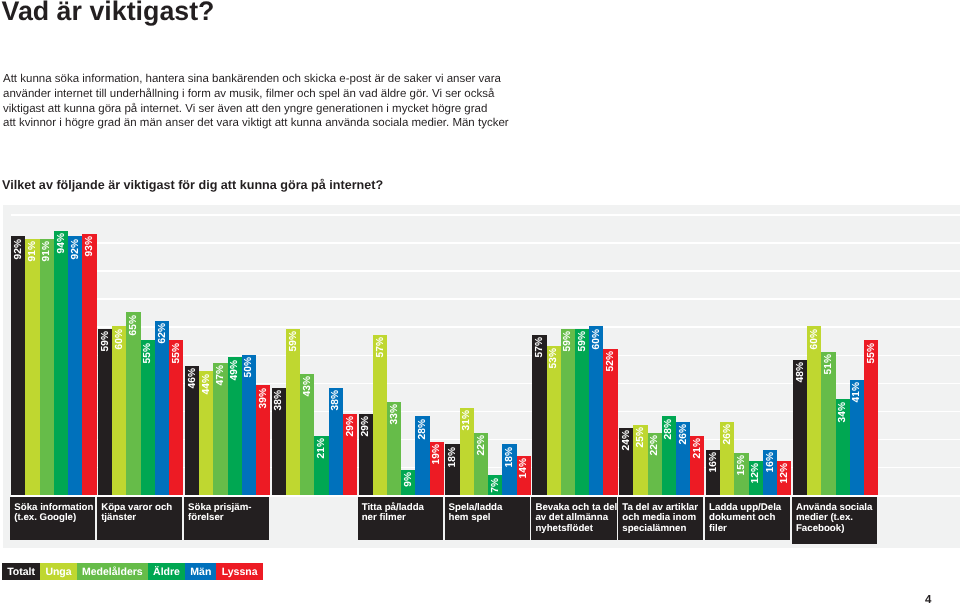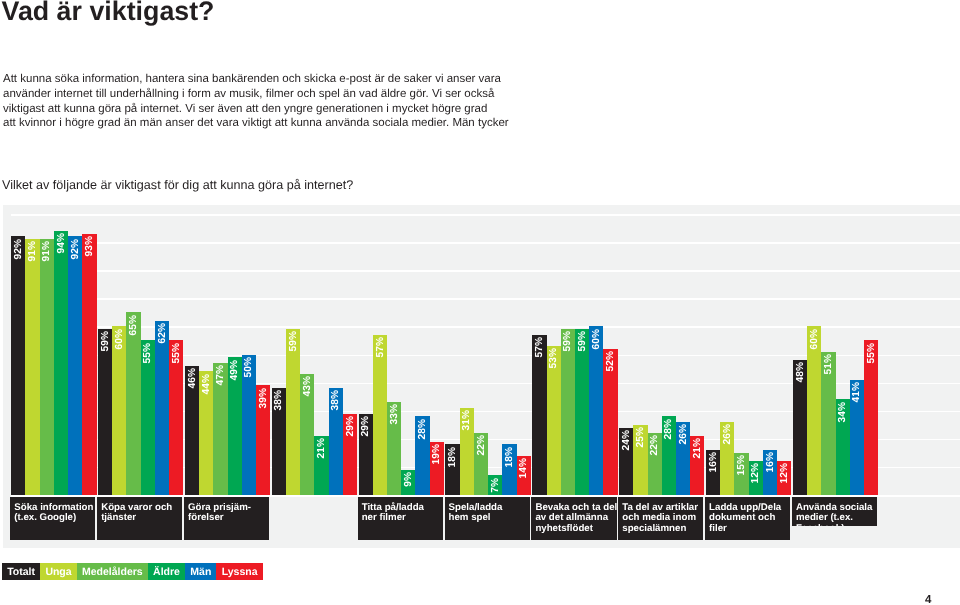--- a/index.html
+++ b/index.html
@@ -2,21 +2,21 @@
 <html><head>
 <meta charset="utf-8">
 <title>Vad är viktigast?</title>
 <style>
   html,body{margin:0;padding:0;}
   body{width:960px;height:605px;background:#ffffff;font-family:"Liberation Sans","DejaVu Sans",sans-serif;overflow:hidden;position:relative;-webkit-font-smoothing:antialiased;text-rendering:geometricPrecision;}
   #slide{position:absolute;left:0;top:0;width:960px;height:605px;}
   .hdr-title{position:absolute;left:1.5px;top:-4.5px;font-size:26.8px;font-weight:bold;color:#231f20;}
   .hdr-body{position:absolute;left:3px;top:40px;width:620px;font-size:11.5px;color:#231f20;margin-top:32px;}
   .bline{height:14.75px;line-height:14.75px;white-space:pre;}
-  .q-title{position:absolute;left:2px;top:178px;font-size:12.6px;font-weight:normal;color:#231f20;}
+  .q-title{position:absolute;left:2px;top:178px;font-size:12.6px;font-weight:bold;color:#231f20;}
   .chart{position:absolute;left:3px;top:205px;width:957px;height:343px;background:#f1f2f2;}
   .gl{position:absolute;left:7.6px;right:0;height:1.5px;background:#ffffff;}
   .grp{position:absolute;top:0;}
   .bar{position:absolute;bottom:0;width:14.22px;}
   .bval{position:absolute;color:#fff;font-size:10.2px;font-weight:bold;writing-mode:vertical-rl;transform:rotate(180deg);left:0.7px;width:14.22px;line-height:14.22px;text-align:left;top:2.2px;}
   .xlab{position:absolute;background:#231f20;color:#fff;font-size:9.7px;font-weight:bold;padding:5.2px 2px 0 4px;box-sizing:border-box;overflow:hidden;}
   .xlrow{height:10.9px;line-height:10.9px;white-space:nowrap;}
   .legend{position:absolute;left:2px;top:563px;height:16.5px;display:flex;}
   .lg{display:flex;align-items:flex-start;padding:3.8px 5.2px 0 5.2px;font-size:10.5px;font-weight:bold;color:#fff;line-height:11px;}
   .pgno{position:absolute;left:925px;top:594px;font-size:11.5px;font-weight:bold;color:#231f20;}
@@ -107,21 +107,21 @@
           <span class="bval">49%</span>
         </div>
         <div class="bar" style="left: 56.88px; height: 140.5px; background: rgb(0, 113, 188);">
           <span class="bval">50%</span>
         </div>
         <div class="bar" style="left: 71.1px; height: 109.59px; background: rgb(237, 27, 36);">
           <span class="bval">39%</span>
         </div>
       </div>
       <div class="xlab" style="left: 181px; top: 292.4px; width: 85.2px; height: 42.3px;">
-        <div class="xlrow">Göra prisjäm-</div>
+        <div class="xlrow">Söka prisjäm-</div>
         <div class="xlrow">förelser</div>
       </div>
       <div class="grp" style="left: 268.75px; width: 85.32px; height: 290px; top: 0px;">
         <div class="bar" style="left: 0px; height: 106.78px; background: rgb(35, 31, 32);">
           <span class="bval">38%</span>
         </div>
         <div class="bar" style="left: 14.22px; height: 165.79px; background: rgb(191, 215, 48);">
           <span class="bval">59%</span>
         </div>
         <div class="bar" style="left: 28.44px; height: 120.83px; background: rgb(102, 188, 73);">
@@ -273,21 +273,21 @@
         <div class="bar" style="left: 42.66px; height: 95.54px; background: rgb(0, 167, 82);">
           <span class="bval">34%</span>
         </div>
         <div class="bar" style="left: 56.88px; height: 115.21px; background: rgb(0, 113, 188);">
           <span class="bval">41%</span>
         </div>
         <div class="bar" style="left: 71.1px; height: 154.55px; background: rgb(237, 27, 36);">
           <span class="bval">55%</span>
         </div>
       </div>
-      <div class="xlab" style="left: 788.95px; top: 292.4px; width: 85.2px; height: 29px;">
+      <div class="xlab" style="left: 788.95px; top: 292.4px; width: 85.2px; height: 47px;">
         <div class="xlrow">Använda sociala</div>
         <div class="xlrow">medier (t.ex.</div>
         <div class="xlrow">Facebook)</div>
       </div>
     </div>
   <div class="legend" id="legend">
       <div class="lg" style="background: rgb(35, 31, 32);">Totalt</div>
       <div class="lg" style="background: rgb(191, 215, 48);">Unga</div>
       <div class="lg" style="background: rgb(102, 188, 73);">Medelålders</div>
       <div class="lg" style="background: rgb(0, 167, 82);">Äldre</div>

